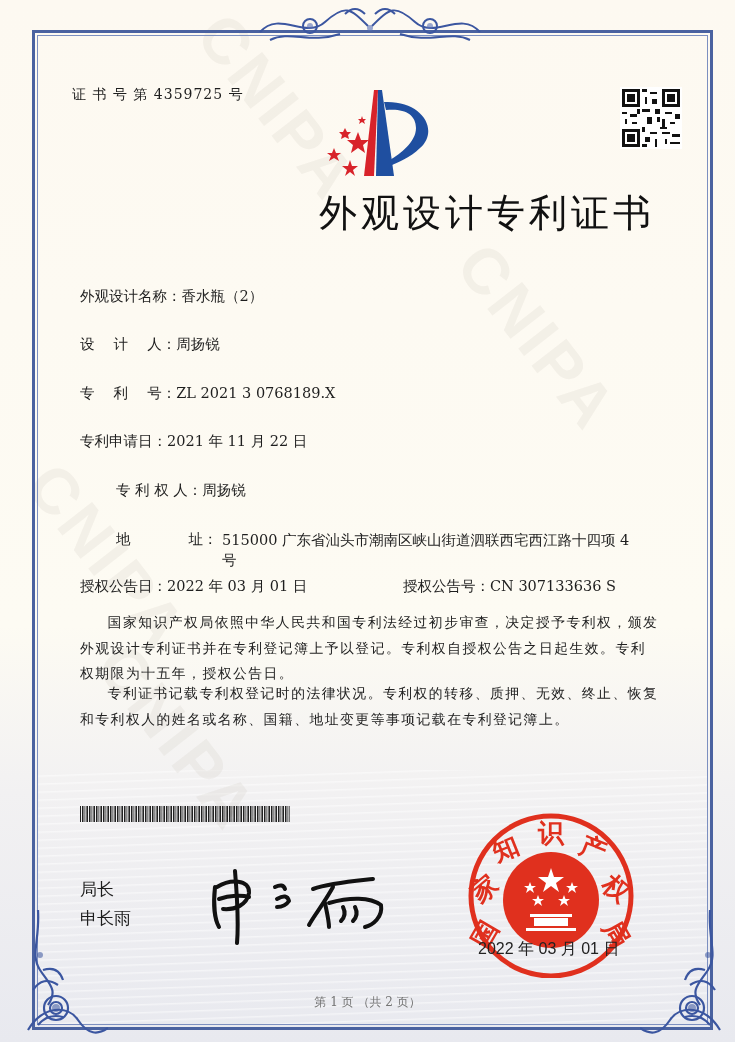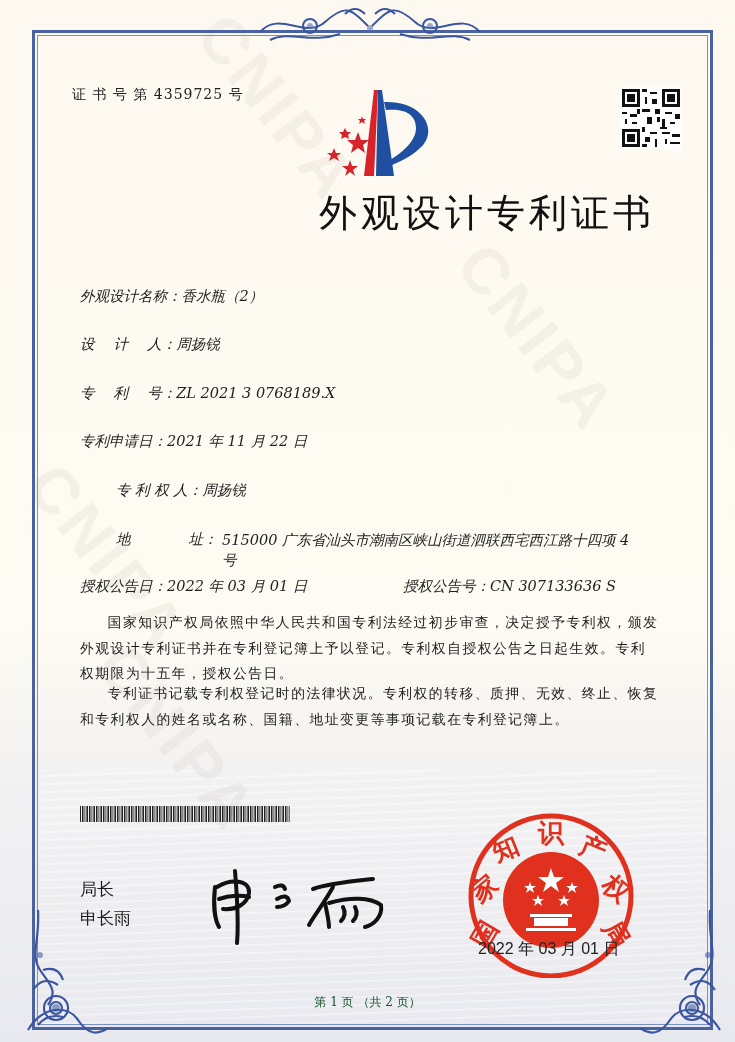--- a/index.html
+++ b/index.html
@@ -40,21 +40,21 @@
   .wm4 { left:70px; top:700px; transform:rotate(52deg); }
 
   .cert-no { position:absolute; left:72px; top:86px; font-size:14px; letter-spacing:1px; }
   .logo { position:absolute; left:312px; top:82px; width:126px; height:96px; }
   .qr { position:absolute; left:620px; top:87px; width:62px; height:62px; background:#fff; }
   .title {
     position:absolute; left:12px; width:643px; top:188px; text-align:right;
     font-size:38px; letter-spacing:4px; color:#111;
     font-family:"DejaVu Sans", "Liberation Sans", sans-serif;
   }
-  .field { position:absolute; left:80px; font-size:14.5px; white-space:nowrap;font-style:italic; }
+  .field { position:absolute; left:80px; font-size:14.5px; white-space:nowrap; }
   .field .lbl { display:inline-block; }
   .f-name { top:287px; }
   .f-designer { top:335px; }
   .f-patent-no { top:384px; }
   .f-app-date { top:432px; }
   .f-owner { top:481px;margin-left:36px; }
   .f-address { top:530px;margin-left:36px; }
   .f-address .lbl { width:106px; }
   .f-address .val { position:absolute; left:106px; top:0; width:420px; white-space:normal; line-height:20px; }
   .f-grant-date { top:577px; }
@@ -68,21 +68,21 @@
   .p2 { top:681px; }
   .barcode { position:absolute; left:80px; top:806px; width:210px; height:16px; }
   .sig-title { position:absolute; left:80px; top:878px; font-size:17px; font-family:"DejaVu Sans", sans-serif; }
   .sig-name { position:absolute; left:80px; top:907px; font-size:17px; font-family:"DejaVu Sans", sans-serif; }
   .signature { position:absolute; left:205px; top:865px; width:185px; height:80px; }
   .seal { position:absolute; left:458px; top:808px; width:186px; height:170px; }
   .seal-date {
     position:absolute; left:478px; top:939px; font-size:16px; color:#222;
     font-family:"Liberation Sans", sans-serif; white-space:nowrap;
   }
-  .page-num { position:absolute; left:0; width:735px; text-align:center; top:994px; font-size:12px; color:#14532d; }
+  .page-num { position:absolute; left:0; width:735px; text-align:center; top:994px; font-size:12px; color:#737373; }
 </style>
 </head>
 <body>
 
 <div class="page-bg"></div>
 <div class="waves"></div>
 
 <div class="watermark wm1">CNIPA</div>
 <div class="watermark wm2">CNIPA</div>
 <div class="watermark wm3">CNIPA</div>

